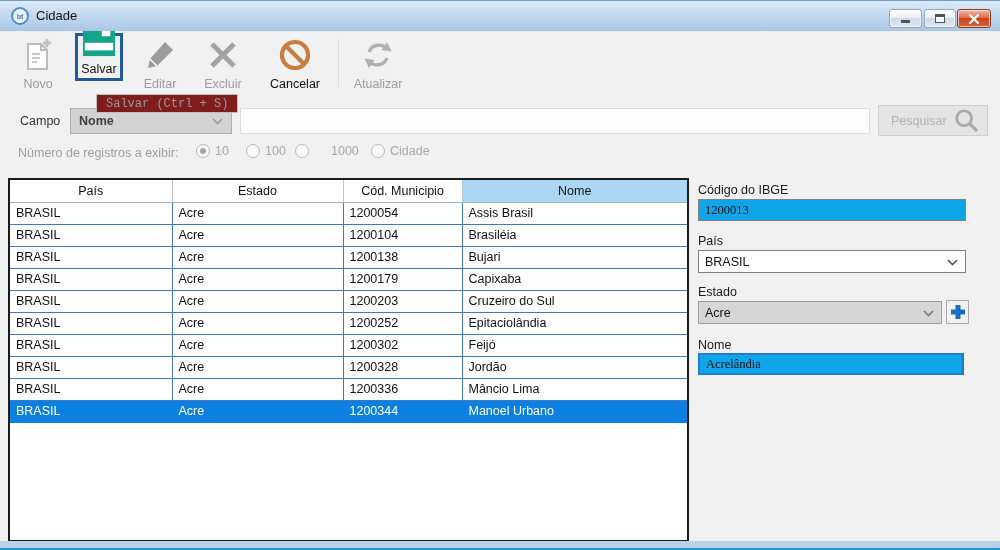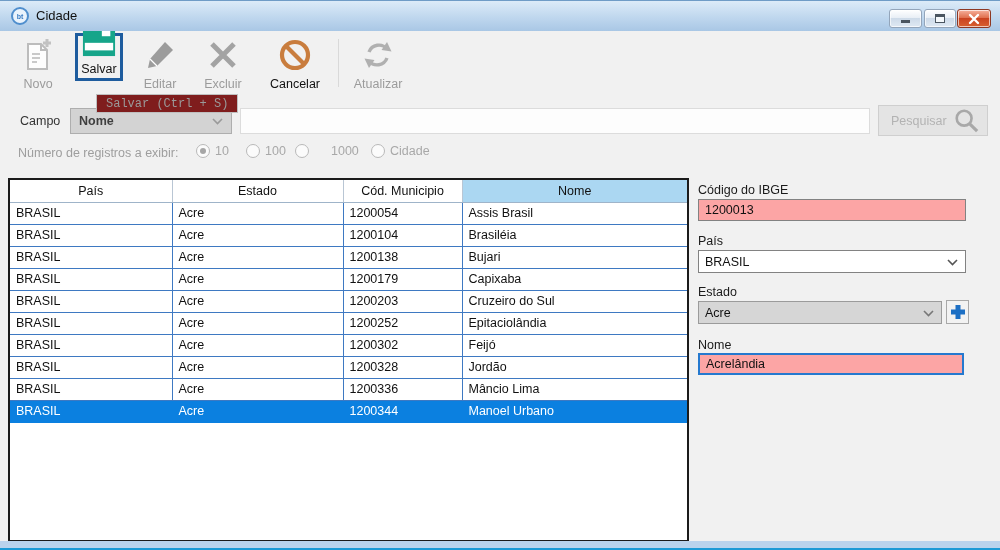--- a/index.html
+++ b/index.html
@@ -74,22 +74,22 @@
   table.grid th { height:22px; font-weight:normal; font-size:12.5px; color:#111; text-align:center;
                   background:#fff; border-right:1px solid #b9c6d4; border-bottom:1px solid #9fb4c9; }
   table.grid th.sorted { background:#abd7f2; }
   table.grid th:last-child, table.grid td:last-child { border-right:none; }
   table.grid td { height:22px; font-size:12.5px; color:#111; padding:0 0 0 6px; white-space:nowrap; overflow:hidden;
                   border-right:1px solid #3e79c2; border-bottom:1px solid #3e79c2; }
   table.grid tr.selected td { background:#0b80e0; color:#fff; border-right-color:#0b80e0; border-bottom-color:#0b80e0; }
 
   
   .fld-label { position:absolute; font-size:12.5px; color:#1a1a1a; }
-  .fld-input { position:absolute; height:22px; background:#fca5a5; border:1px solid #828282;
-               font-size:12.5px; font-family:Liberation Sans, sans-serif; color:#111; padding:6px 6px; outline:none; }
+  .fld-input { position:absolute; height:22px; background:#0ea5e9; border:1px solid #828282;
+               font-size:12.5px; font-family:Liberation Serif, serif; color:#111; padding:6px 6px; outline:none; }
   .fld-select { position:absolute; height:23px; background:#fff; border:1px solid #828282;
                 display:flex; align-items:center; padding:0 6px; font-size:12.5px; color:#111; }
   .fld-select .chev { position:absolute; right:7px; }
   .fld-select.readonly { background:#d6d6d6; border-color:#9b9b9b; }
   .nome-input { border:2px solid #2579cf; }
   .add-btn { position:absolute; left:946px; top:299px; width:23px; height:24px; background:#f2f2f2;
              border:1px solid #a8a8a8; display:flex; align-items:center; justify-content:center; }
 </style>
 </head>
 <body>

